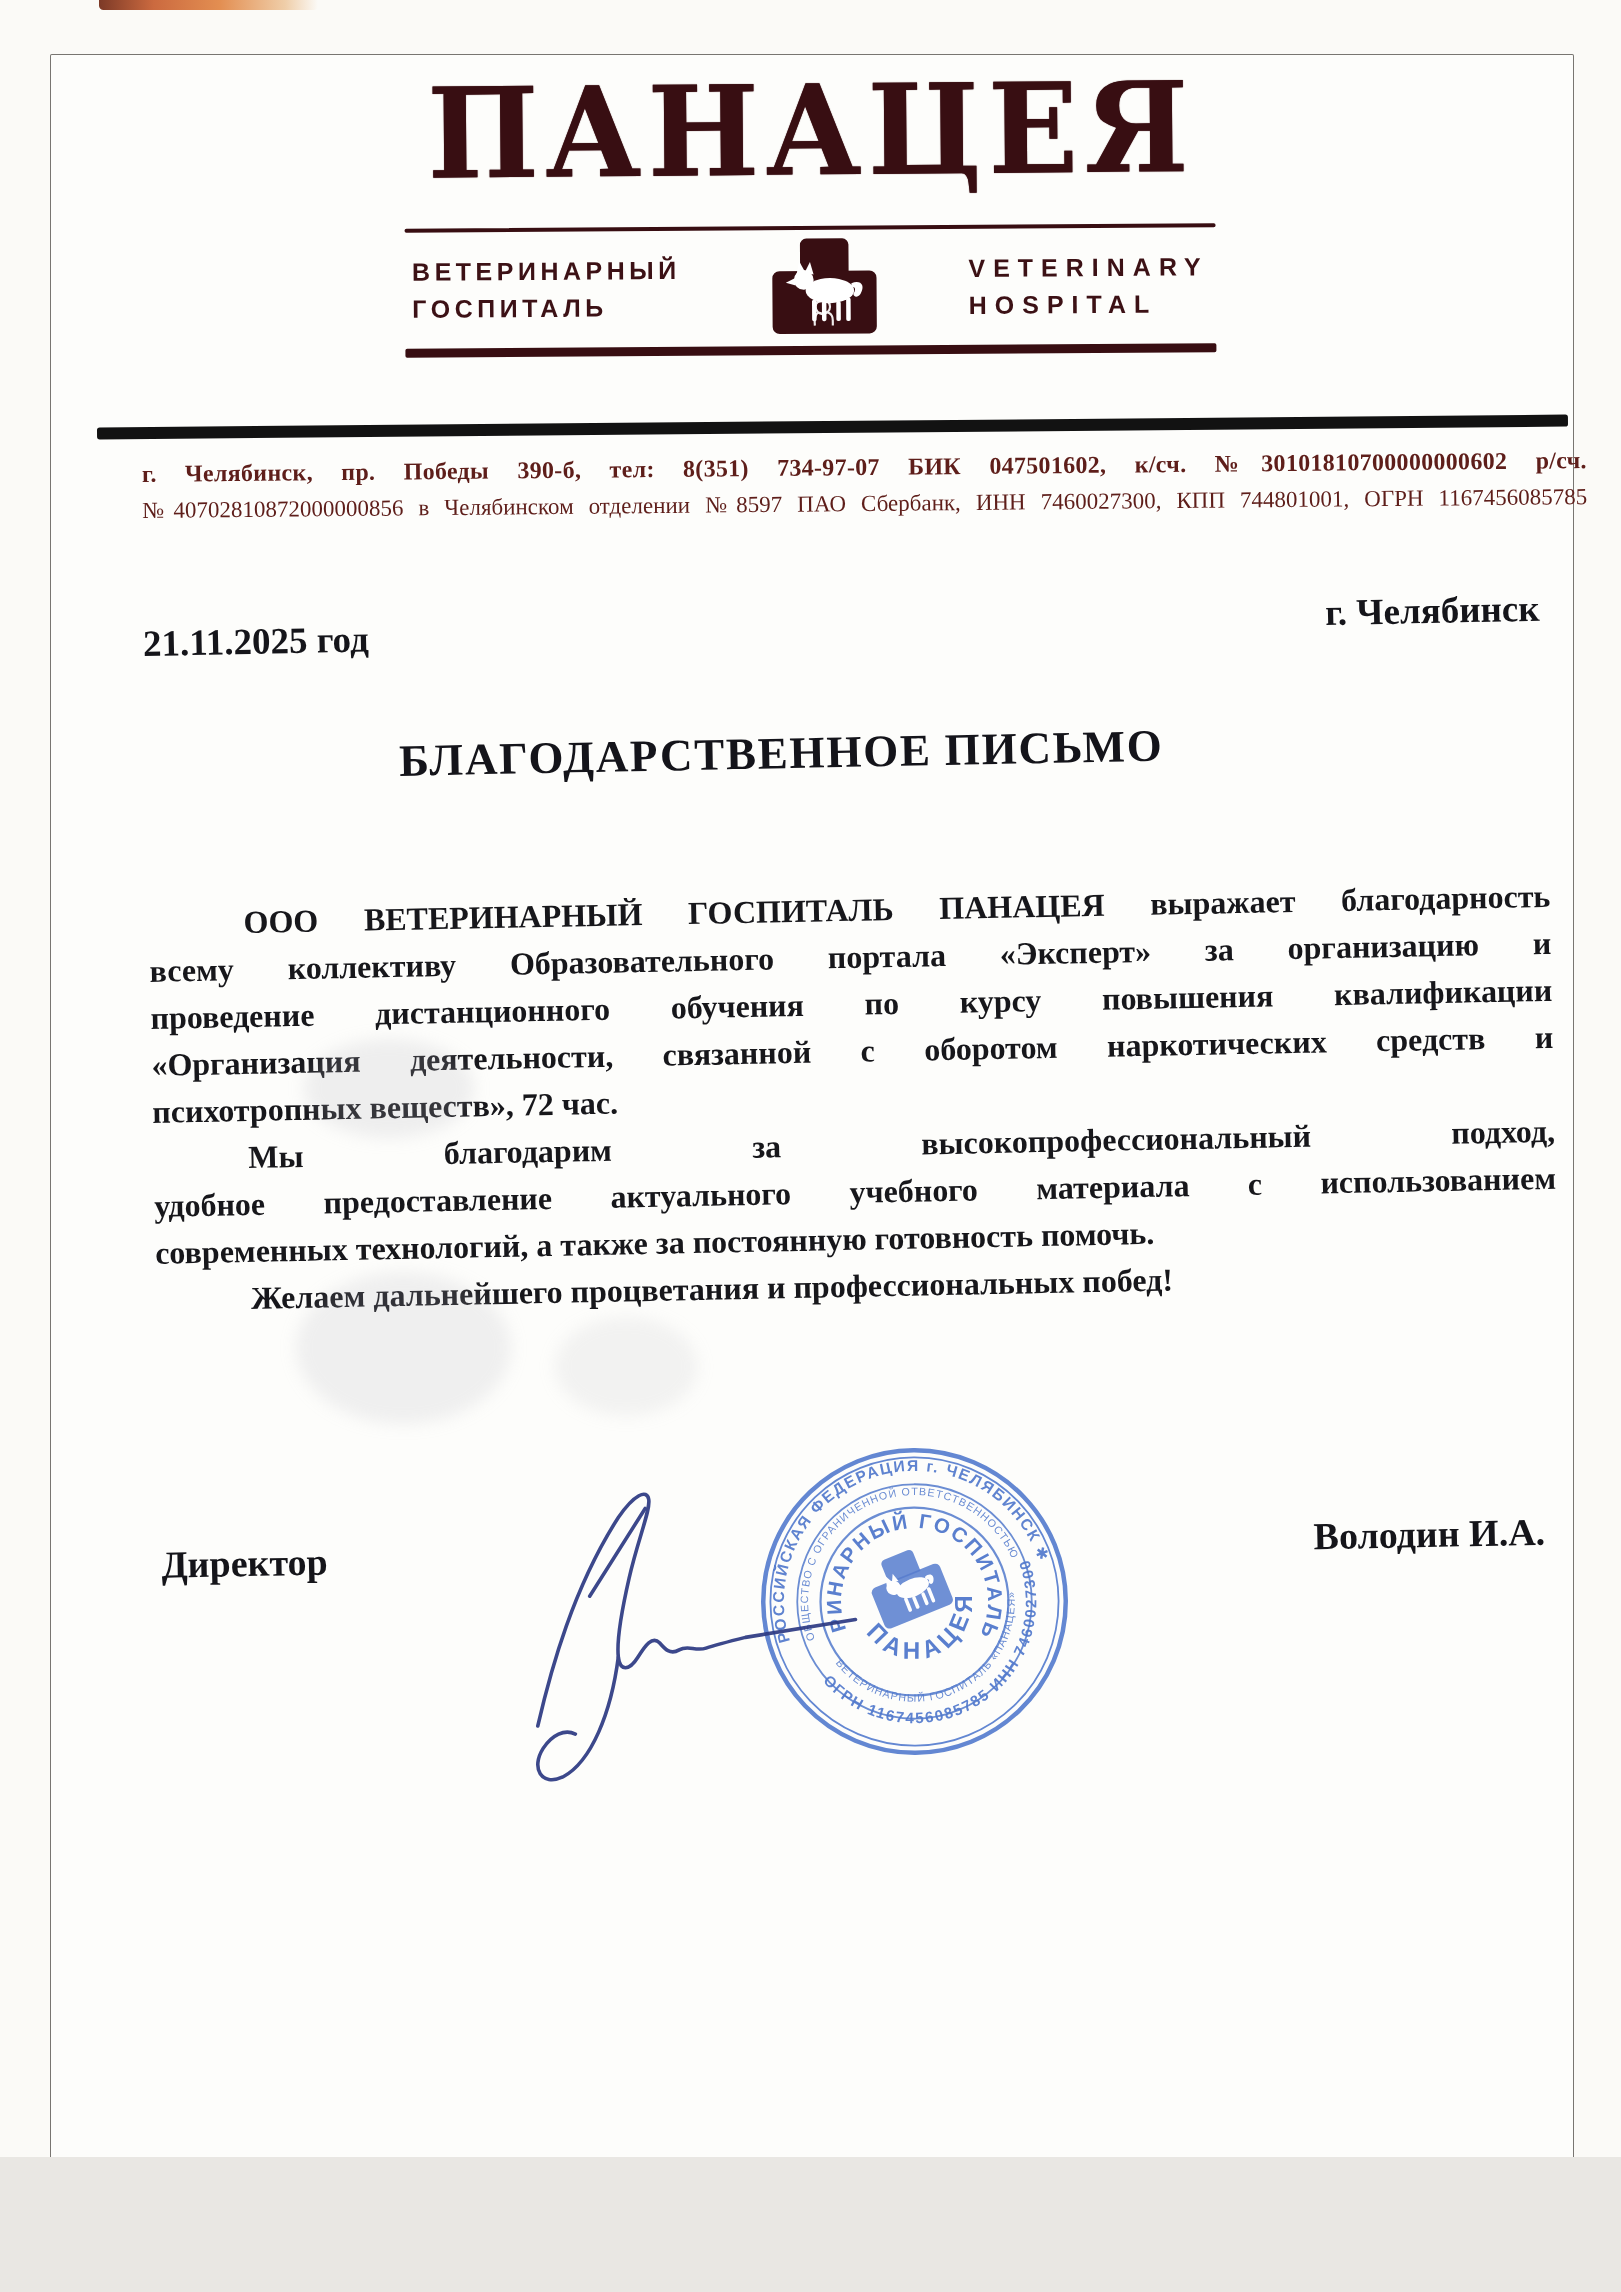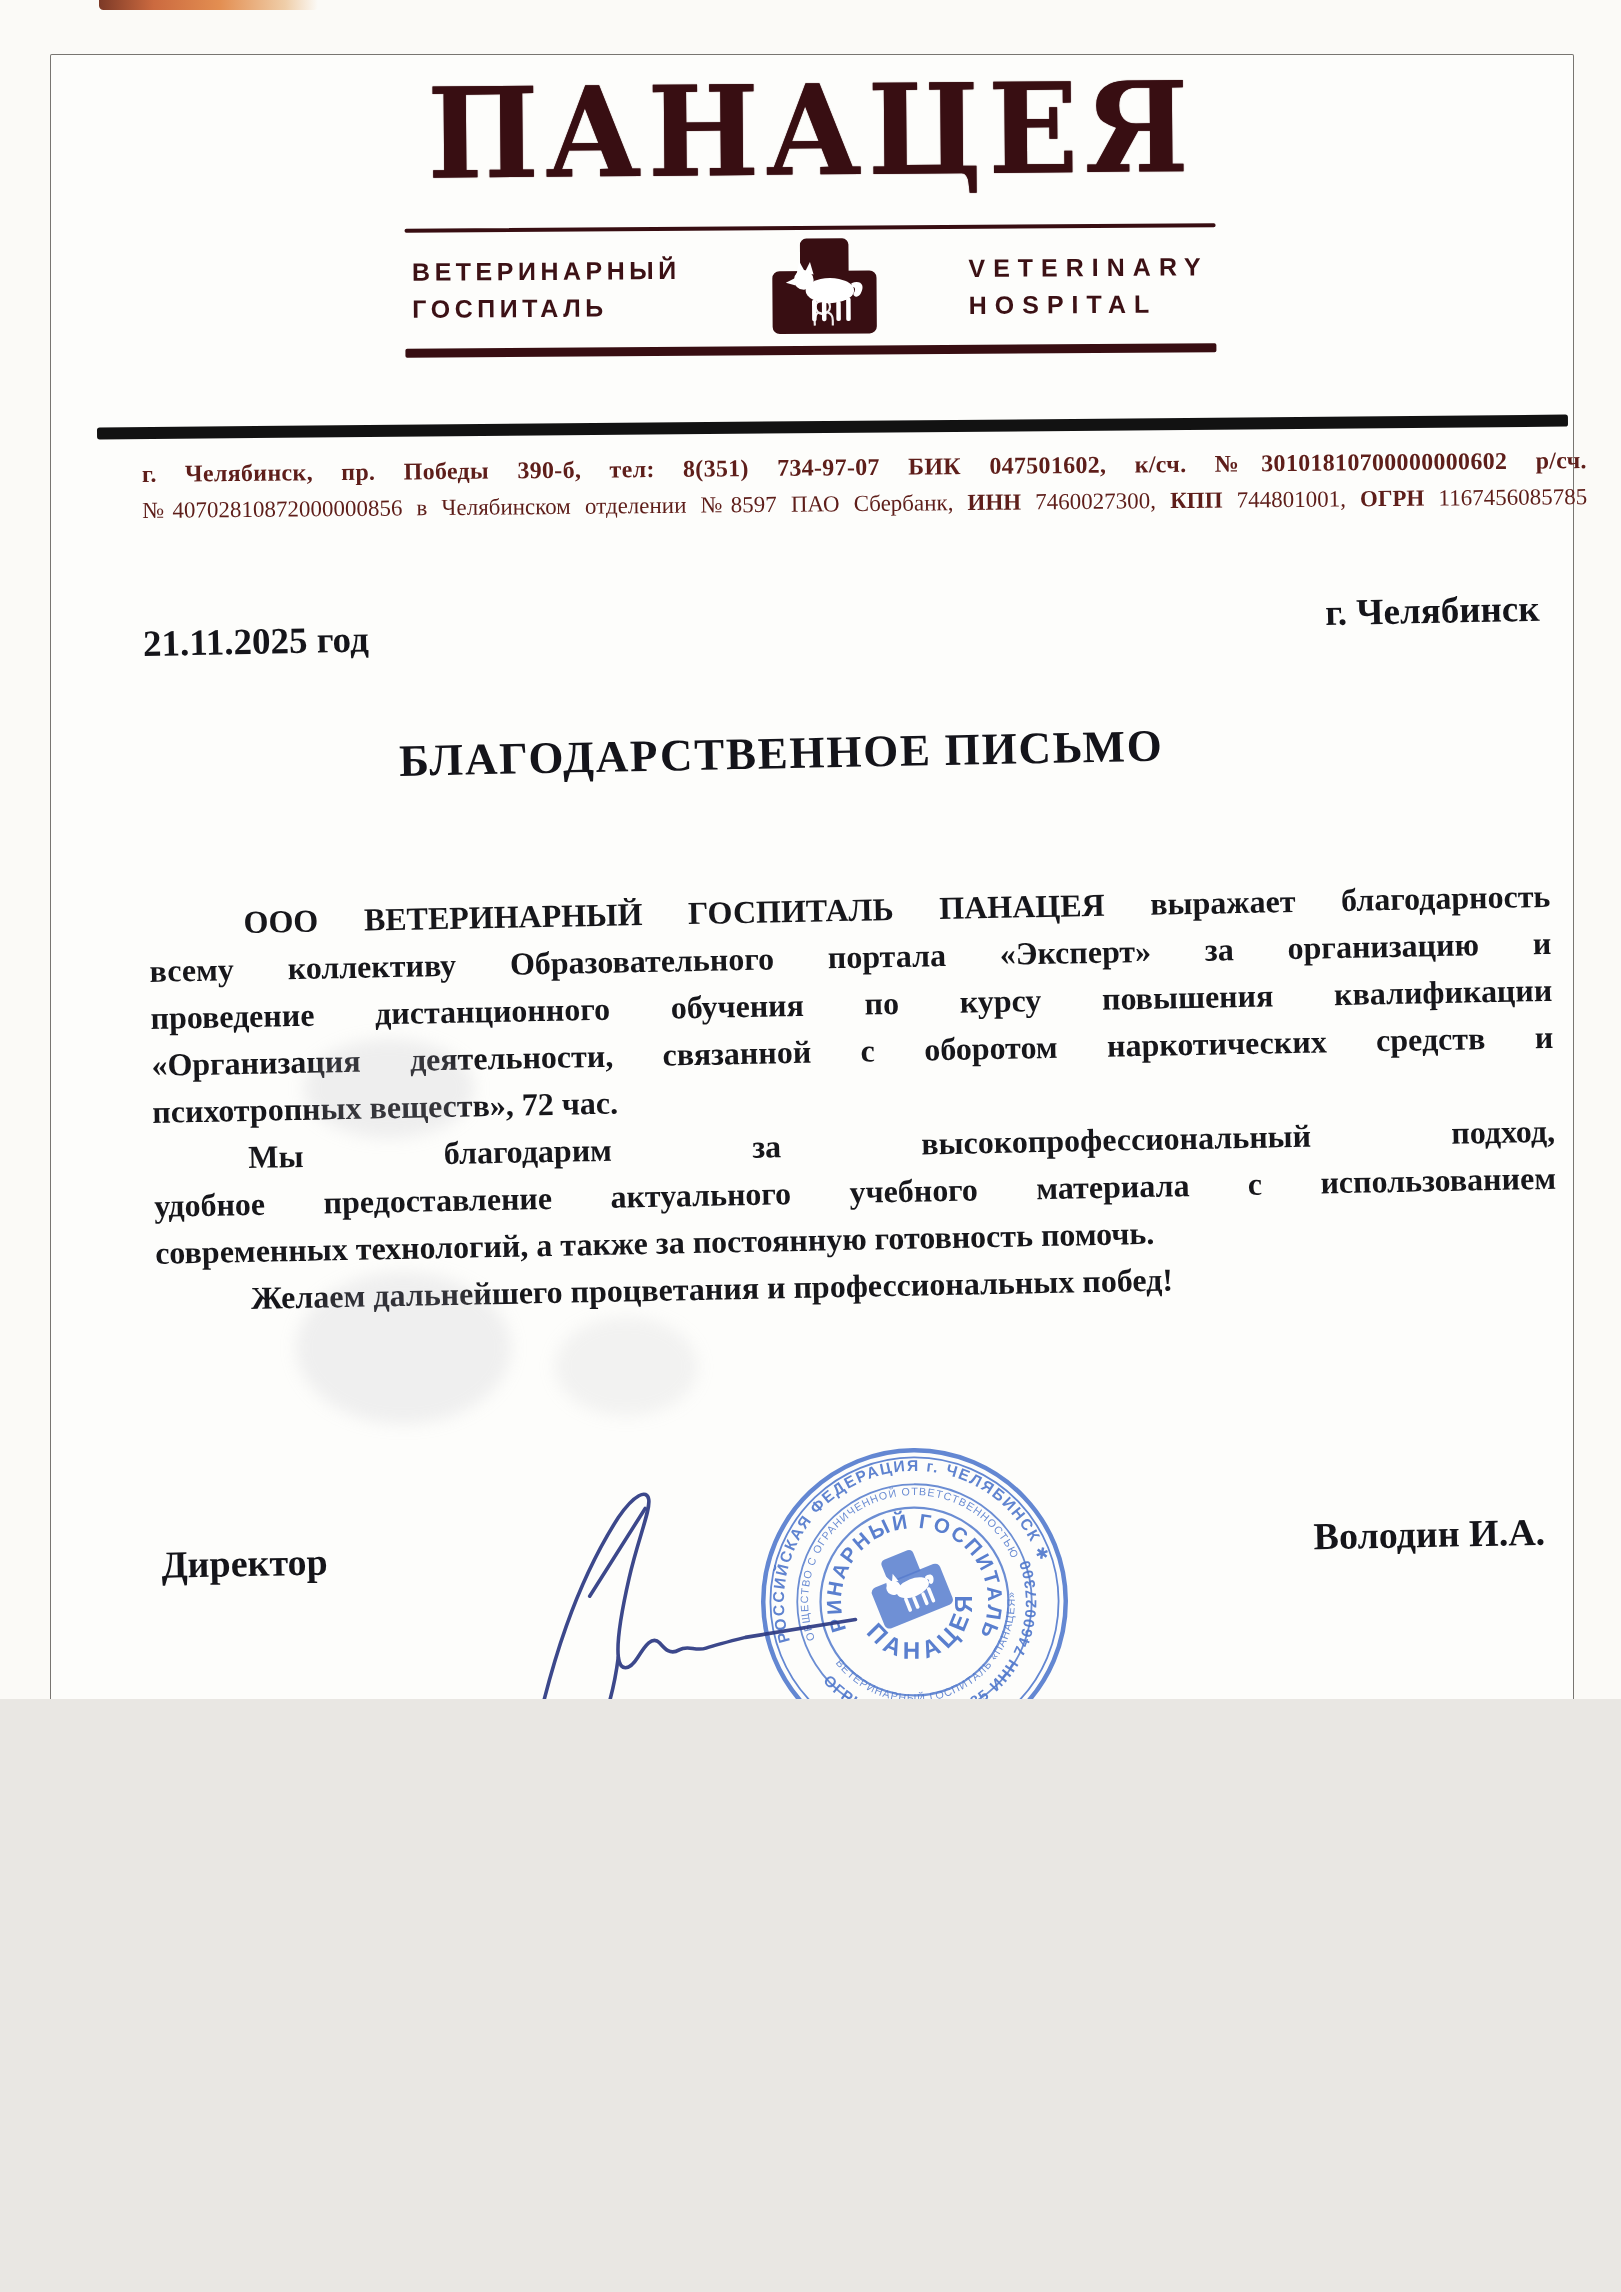--- a/index.html
+++ b/index.html
@@ -1,16 +1,16 @@
 <!DOCTYPE html>
 <html style="font-size:14.3px"><head>
 <meta charset="utf-8">
 <style>
   html,body{margin:0;padding:0;background:#e9e7e3;}
-  #scan{position:relative;width:1622px;height:1699px;background:#fbfaf7;overflow:hidden;
+  #scan{position:relative;width:1622px;height:2157px;background:#fbfaf7;overflow:hidden;
         font-family:"Liberation Serif",serif;}
   .abs{position:absolute;}
   
   .frame{left:50px;top:54px;width:1522px;height:2187px;border:1.8px solid rgba(62,58,54,.7);
          background:#fdfdfb;border-radius:1.8px;}
   .topmark{left:99px;top:0;width:219px;height:9.9px;border-radius:0 0 4.5px 4.5px;opacity:.9;
            background:linear-gradient(90deg,#6e2410,#c65a2b 25%,#e0823f 55%,#eec9a0 85%,rgba(238,201,160,0));}
   
   .brand{left:0;top:66px;width:1622px;text-align:center;color:#380e12;
          font-family:"DejaVu Serif",serif;font-weight:bold;font-size:118px;line-height:1.1;
@@ -21,21 +21,21 @@
   .sub{font-family:"Liberation Sans",sans-serif;font-weight:bold;color:#3c1115;
        font-size:25px;line-height:37px;white-space:nowrap;}
   .sub.ru{letter-spacing:4.5px;text-align:left;}
   .sub.en{letter-spacing:8px;text-align:left;}
   .band .rule-bot{height:9px;background:#380e12;border-radius:1.8px;margin-top:3.6px;}
   .black-bar{left:97px;top:421px;width:1471px;height:11.6px;background:#121212;
              transform:rotate(-.5deg);border-radius:2.7px;}
   .details{left:142px;top:450px;width:1445px;transform:rotate(-.55deg);color:#5e1e1a;}
   .d1{font-weight:700;font-size:24px;line-height:34px;text-align:justify;text-align-last:justify;letter-spacing:0.3px;}
   .d2{font-weight:400;font-size:23px;line-height:32px;text-align:justify;text-align-last:justify;margin-top:3.6px;}
-  .d2 .lbl{font-weight:700;}
+  .d2 .lbl{font-weight:400;}
   
   .tilt{left:0;top:0;width:1622px;height:2293px;transform:rotate(-1.15deg);transform-origin:143px 645px;}
   .meta-row{position:absolute;left:143px;top:622px;width:1397px;display:flex;justify-content:space-between;
             font-weight:700;font-size:37px;color:#15151a;}
   .city{transform:translateY(-7.2px);}
   .title{position:absolute;left:0;top:740px;width:1558px;text-align:center;font-weight:700;
          font-size:45px;letter-spacing:1.8px;color:#14141a;}
   .body{position:absolute;left:143px;top:901px;width:1402px;font-weight:700;font-size:32px;
         line-height:47px;color:#17171b;}
   .bl{text-align:justify;}

